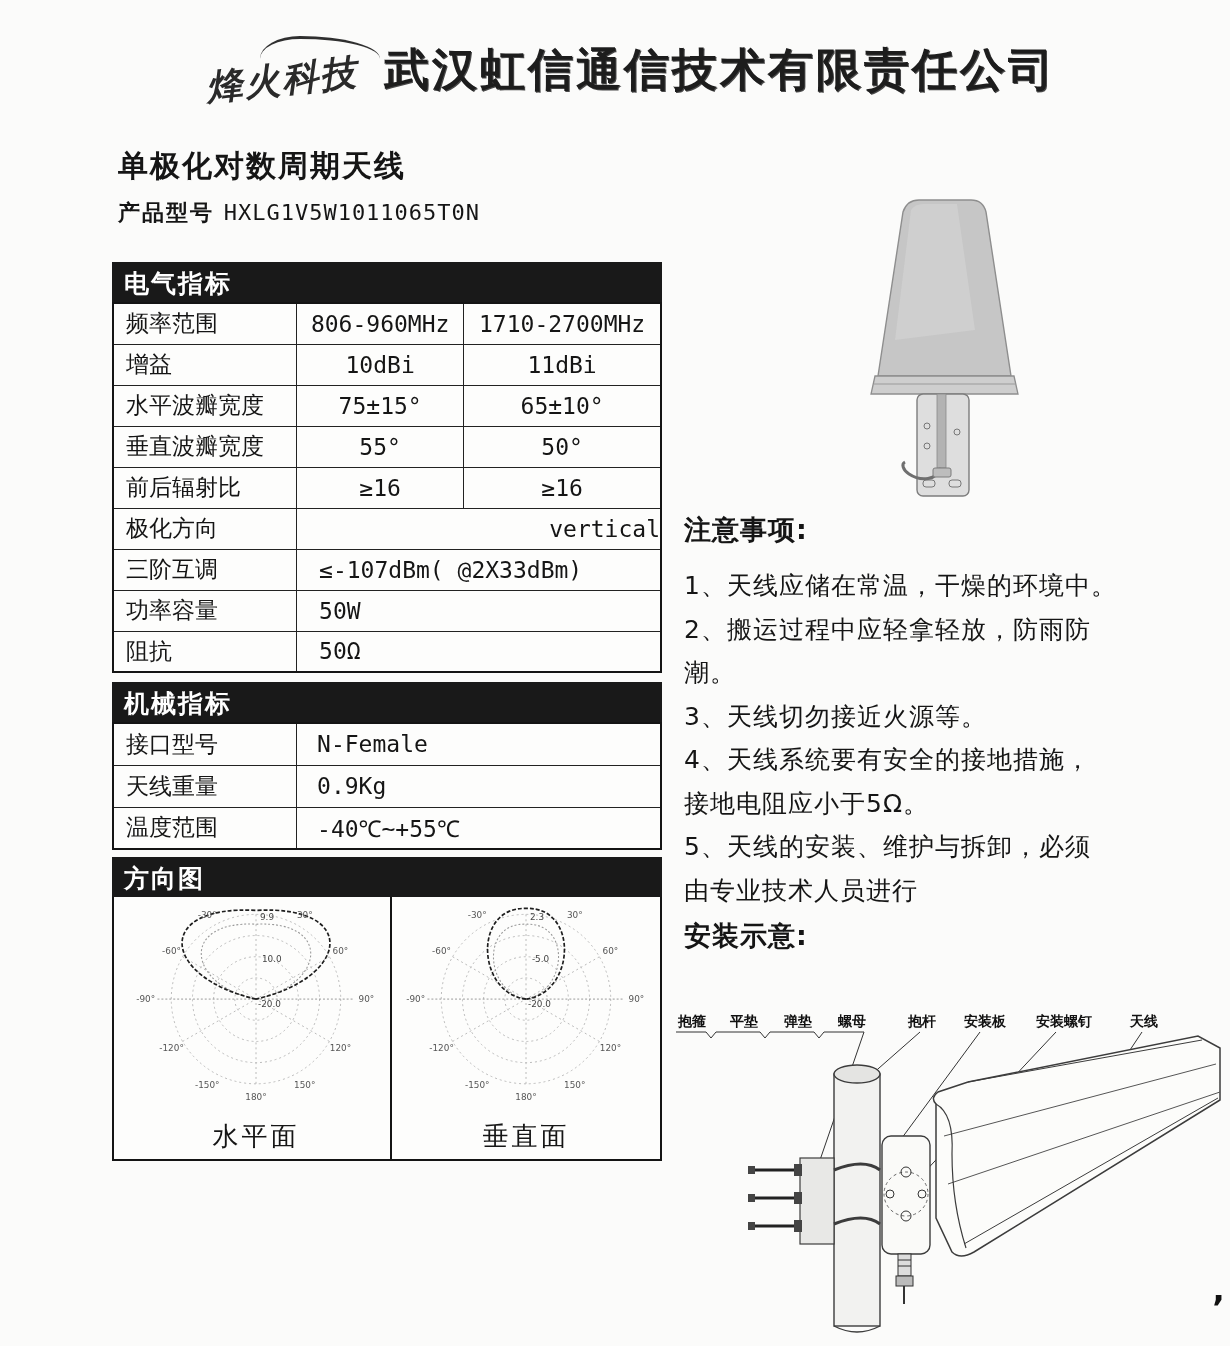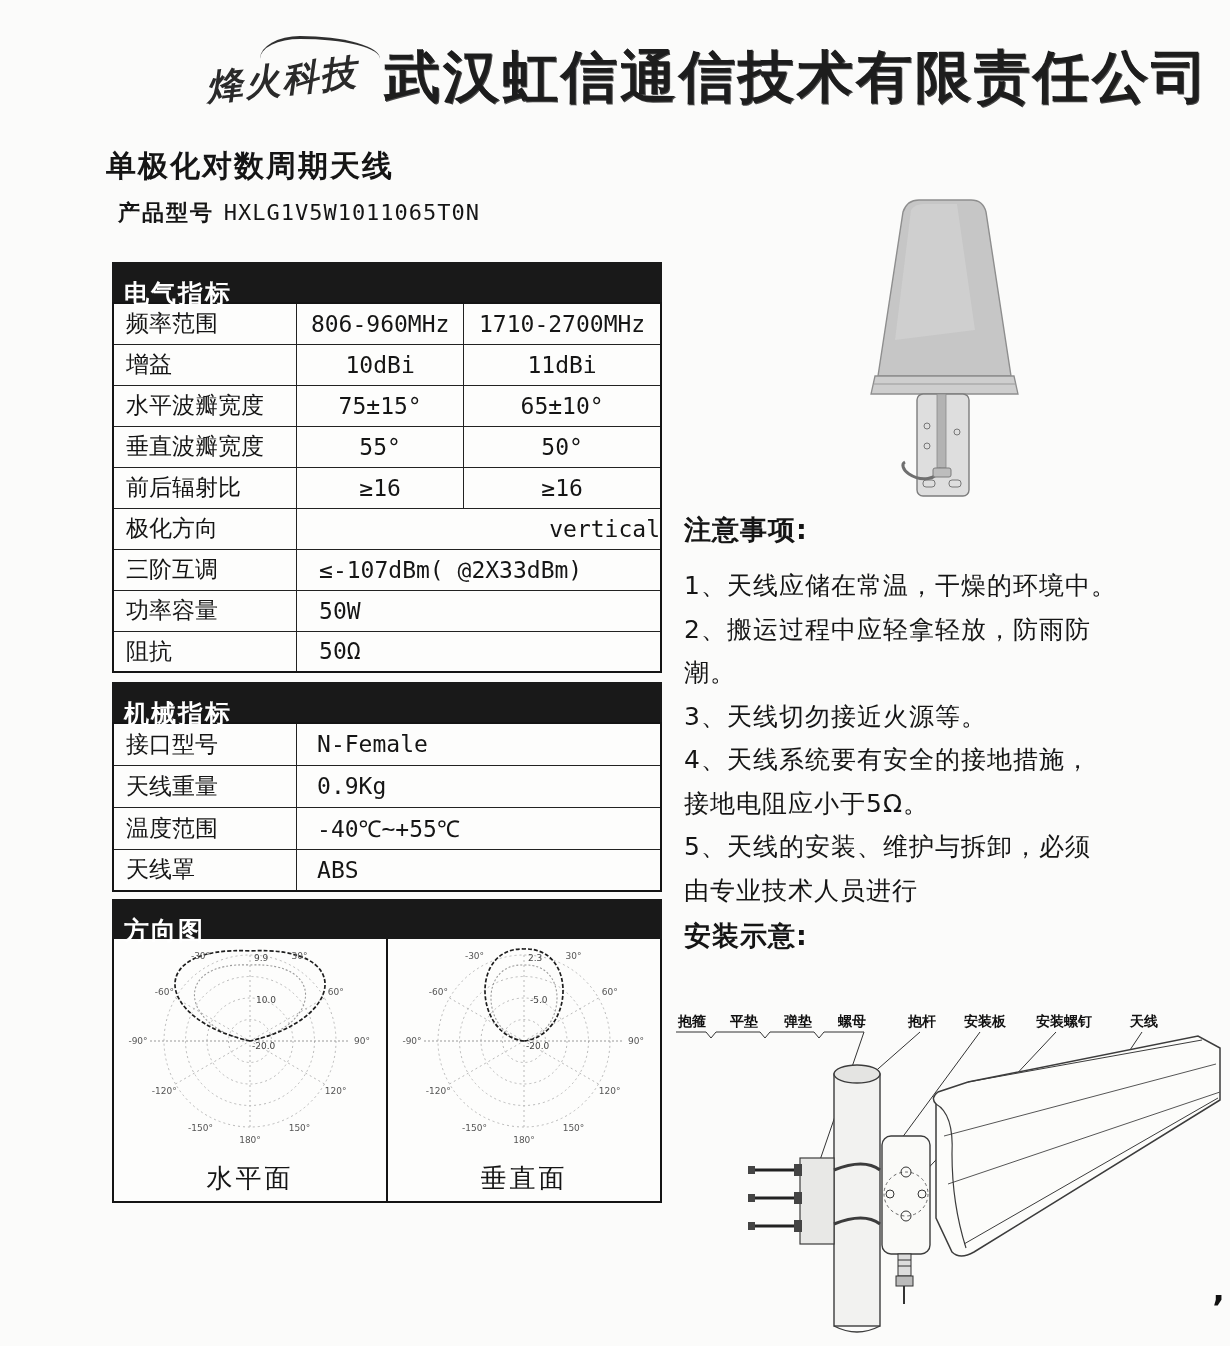--- a/index.html
+++ b/index.html
@@ -6,44 +6,44 @@
   html,body { width:1230px; height:1346px; background:#fbfbfa; color:#151515;
               font-family:"DejaVu Sans", sans-serif; overflow:hidden; position:relative; }
   .abs { position:absolute; }
 
   
   .logo-wrap { left:206px; top:34px; width:180px; height:80px; }
   .logo-text { font-style:italic; font-weight:bold; font-size:36px; transform:rotate(-6deg);
                display:inline-block; margin-top:22px; letter-spacing:2px; color:#2a2a2a; }
   .logo-arc { position:absolute; left:54px; top:2px; width:120px; height:34px;
               border-top:3px solid #2f2f2f; border-radius:50% 100% 0 0 / 100% 100% 0 0; }
-  .company { left:384px; top:40px; font-size:56px; font-weight:bold; letter-spacing:3px;
+  .company { left:384px; top:40px; font-size:45px; font-weight:bold; letter-spacing:3px;
              color:#1d1d1d; text-shadow:1px 1px 0 #4a4a4a; }
 
   
-  .title1 { left:106px; top:146px; font-size:30px; font-weight:bold; letter-spacing:2px; }
+  .title1 { left:118px; top:146px; font-size:30px; font-weight:bold; letter-spacing:2px; }
   .title2 { left:118px; top:198px; font-size:22px; font-weight:bold; letter-spacing:2px; }
   .model  { font-family:"DejaVu Sans Mono", monospace; font-weight:normal; letter-spacing:1px; }
 
   
   .leftcol { left:112px; top:262px; width:550px; }
   .bar { height:40px; background:#191919; color:#fff; font-size:25px; font-weight:bold;
-         padding:15px 0 0 12px; letter-spacing:2px; }
+         padding:5px 0 0 12px; letter-spacing:2px; }
   table.spec { width:100%; border-collapse:collapse; border:2.5px solid #141414; background:#fdfdfc; }
   table.spec td { border:1.6px solid #222; font-size:23px; }
   td.lbl   { width:33.5%; padding-left:12px; height:41px;margin-top:9px; }
   td.val   { text-align:center; font-family:"DejaVu Sans Mono", monospace; }
   td.v1    { width:30.5%; }
   td.merged{ padding-left:22px; font-family:"DejaVu Sans Mono", monospace; }
   td.mergedc{ text-align:right; font-family:"DejaVu Sans Mono", monospace; }
   .mech td.lbl { height:42px; }
   .mech td.merged { padding-left:20px; }
   .gap8 { height:9px; } .gap6 { height:7px; }
 
-  .plots { display:flex; border:2.5px solid #141414; border-top:none; background:#fdfdfc; }
+  .plots { display:flex; border:2.5px solid #141414; border-top:none; background:#fdfdfc;padding-left:8px; }
   .plot-cell { flex:1; display:flex; flex-direction:column; }
   .plot-cell.first { border-right:2.5px solid #141414; }
   .plot-svg { width:100%; height:216px; }
   .caption { height:46px; text-align:center; font-size:26px; letter-spacing:3px; padding-top:6px; }
 
   
   .notes { left:684px; top:512px; width:548px; }
   .notes-h { font-size:27px; font-weight:bold; margin-bottom:16px; letter-spacing:1px; }
   .note-line { font-size:25px; line-height:43.5px; letter-spacing:1px; }
   .install-h { font-size:27px; font-weight:bold; margin-top:6px; letter-spacing:1px; }
@@ -128,24 +128,20 @@
       <td class="lbl">接口型号</td>
       <td class="merged">N-Female</td>
     </tr>
     <tr>
       <td class="lbl">天线重量</td>
       <td class="merged">0.9Kg</td>
     </tr>
     <tr>
       <td class="lbl">温度范围</td>
       <td class="merged">-40℃~+55℃</td>
-    </tr>
-    <tr>
-      <td class="lbl">天线罩</td>
-      <td class="merged">ABS</td>
     </tr>
   </tbody>
     </table>
 
   <div class="gap6"></div>
 
   <div class="bar">方向图</div>
   <div class="plots">
 
     <div class="plot-cell first">

